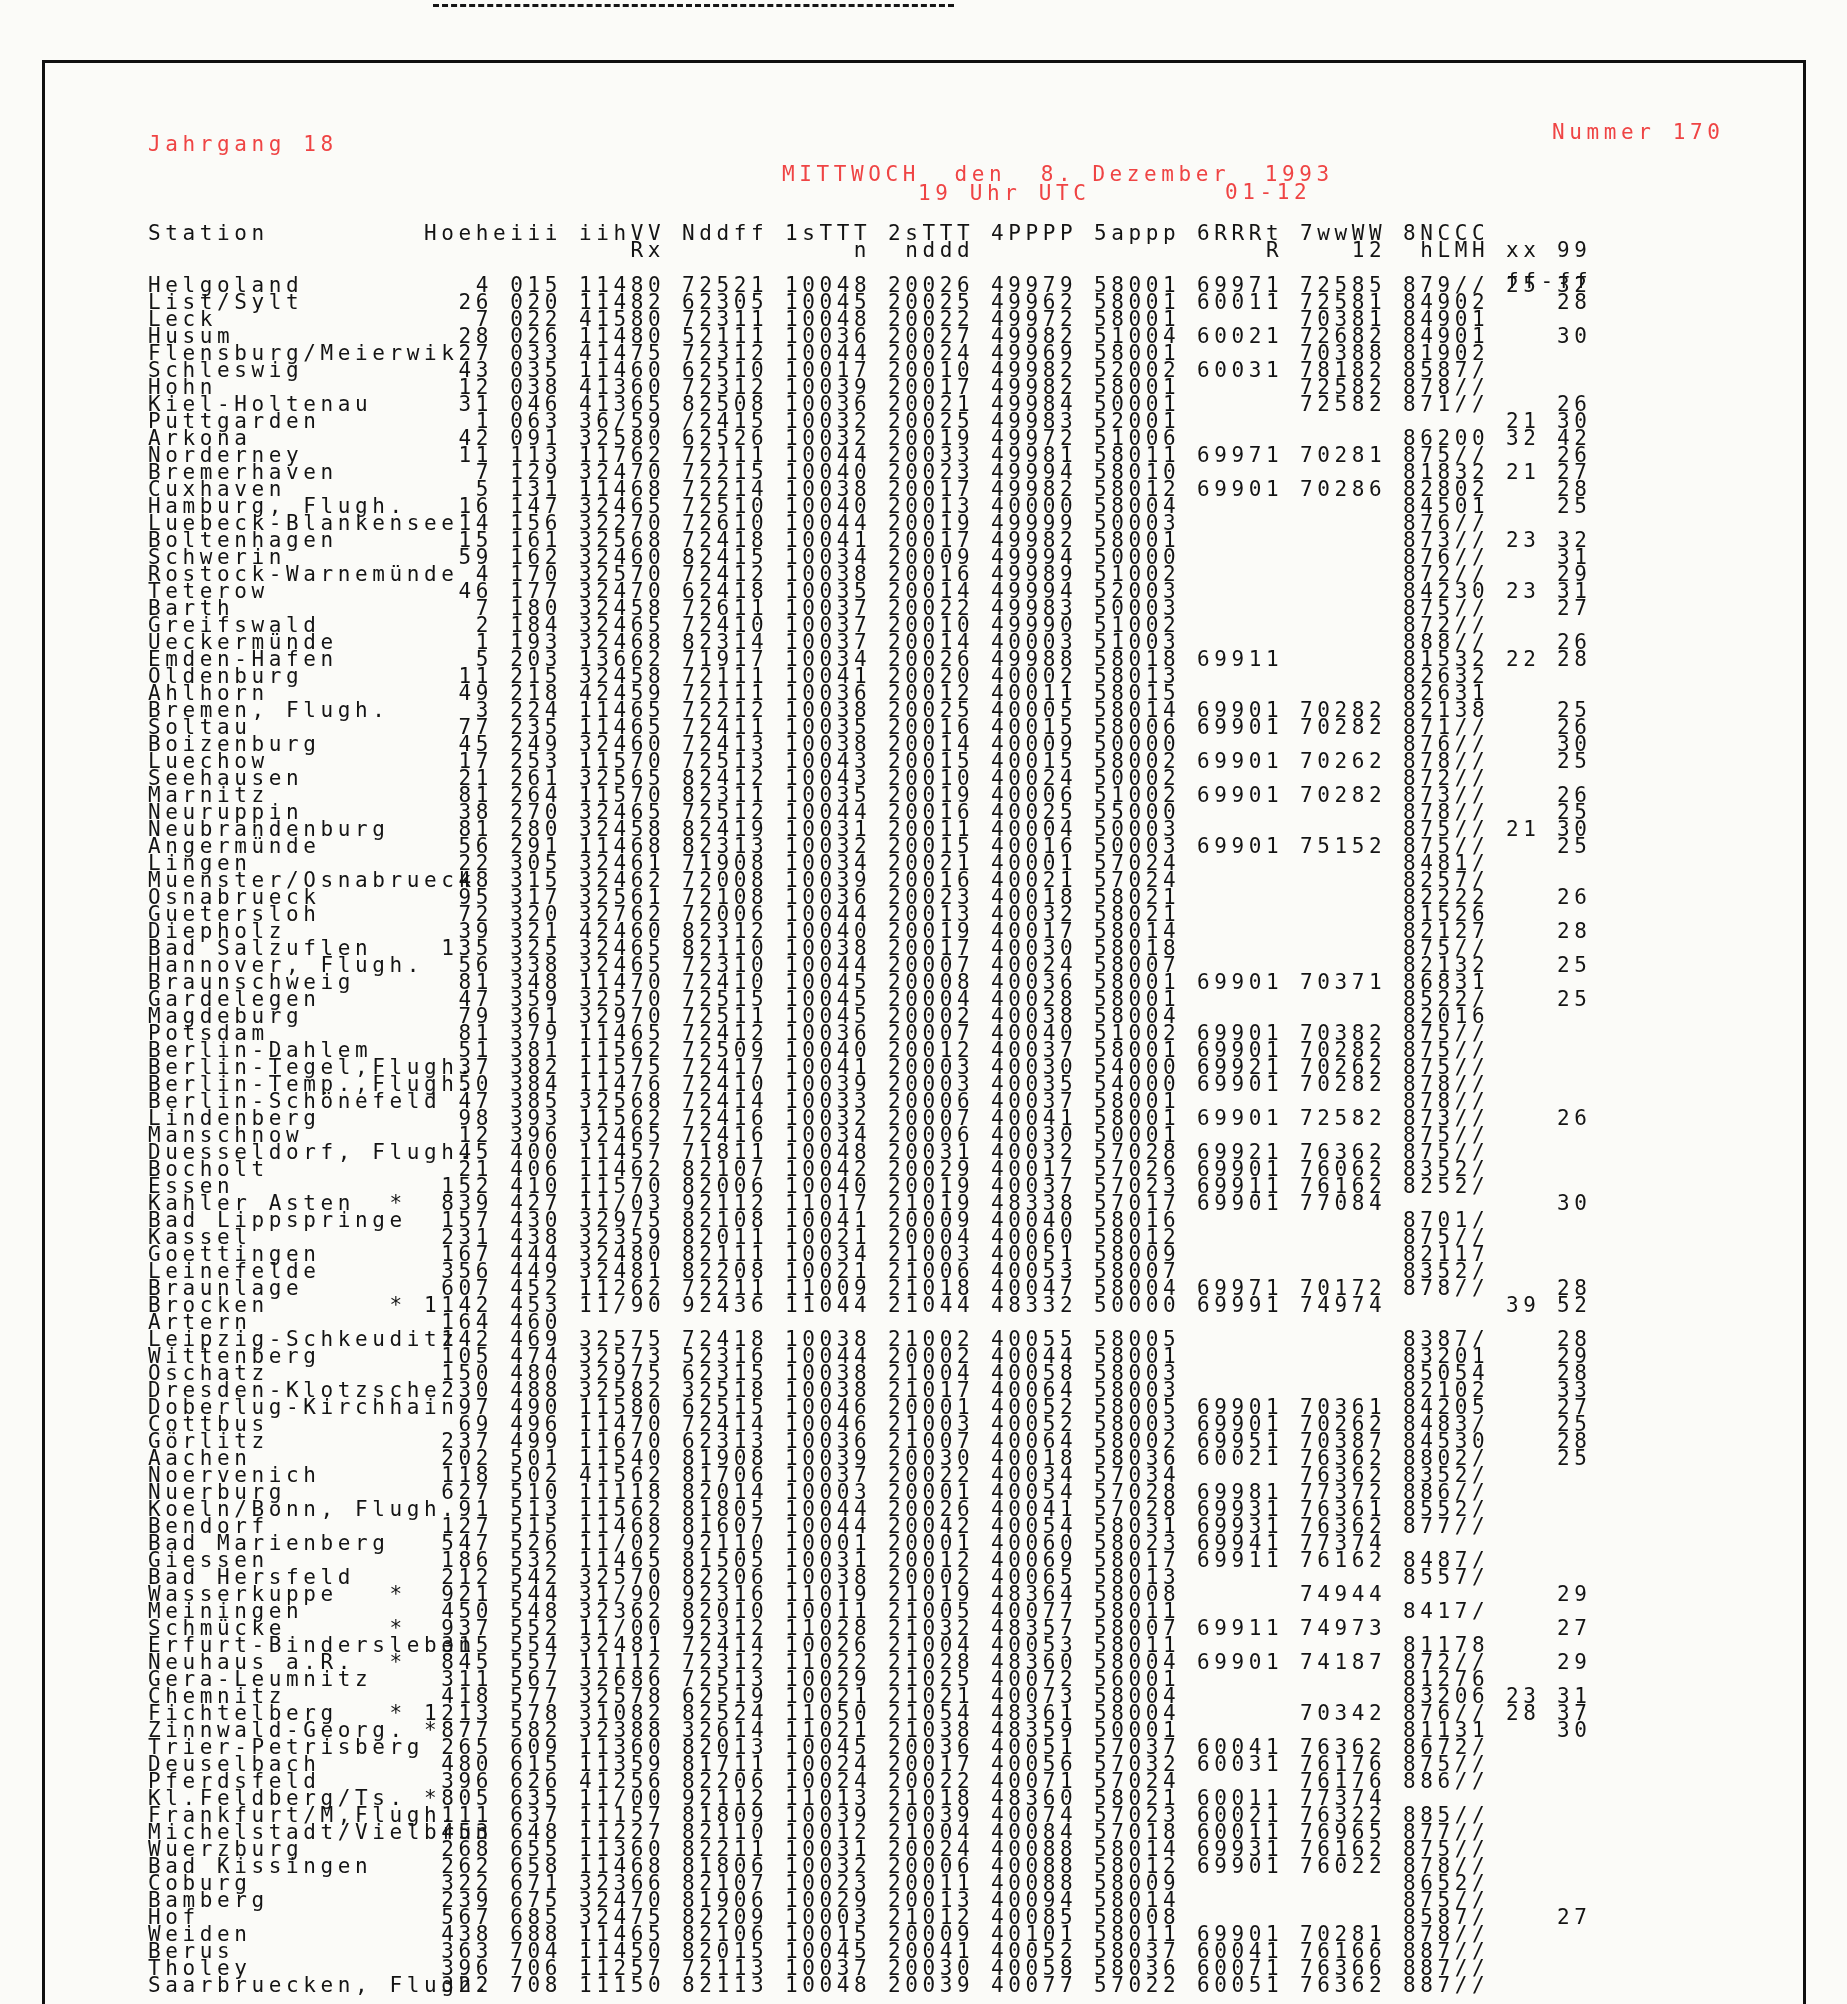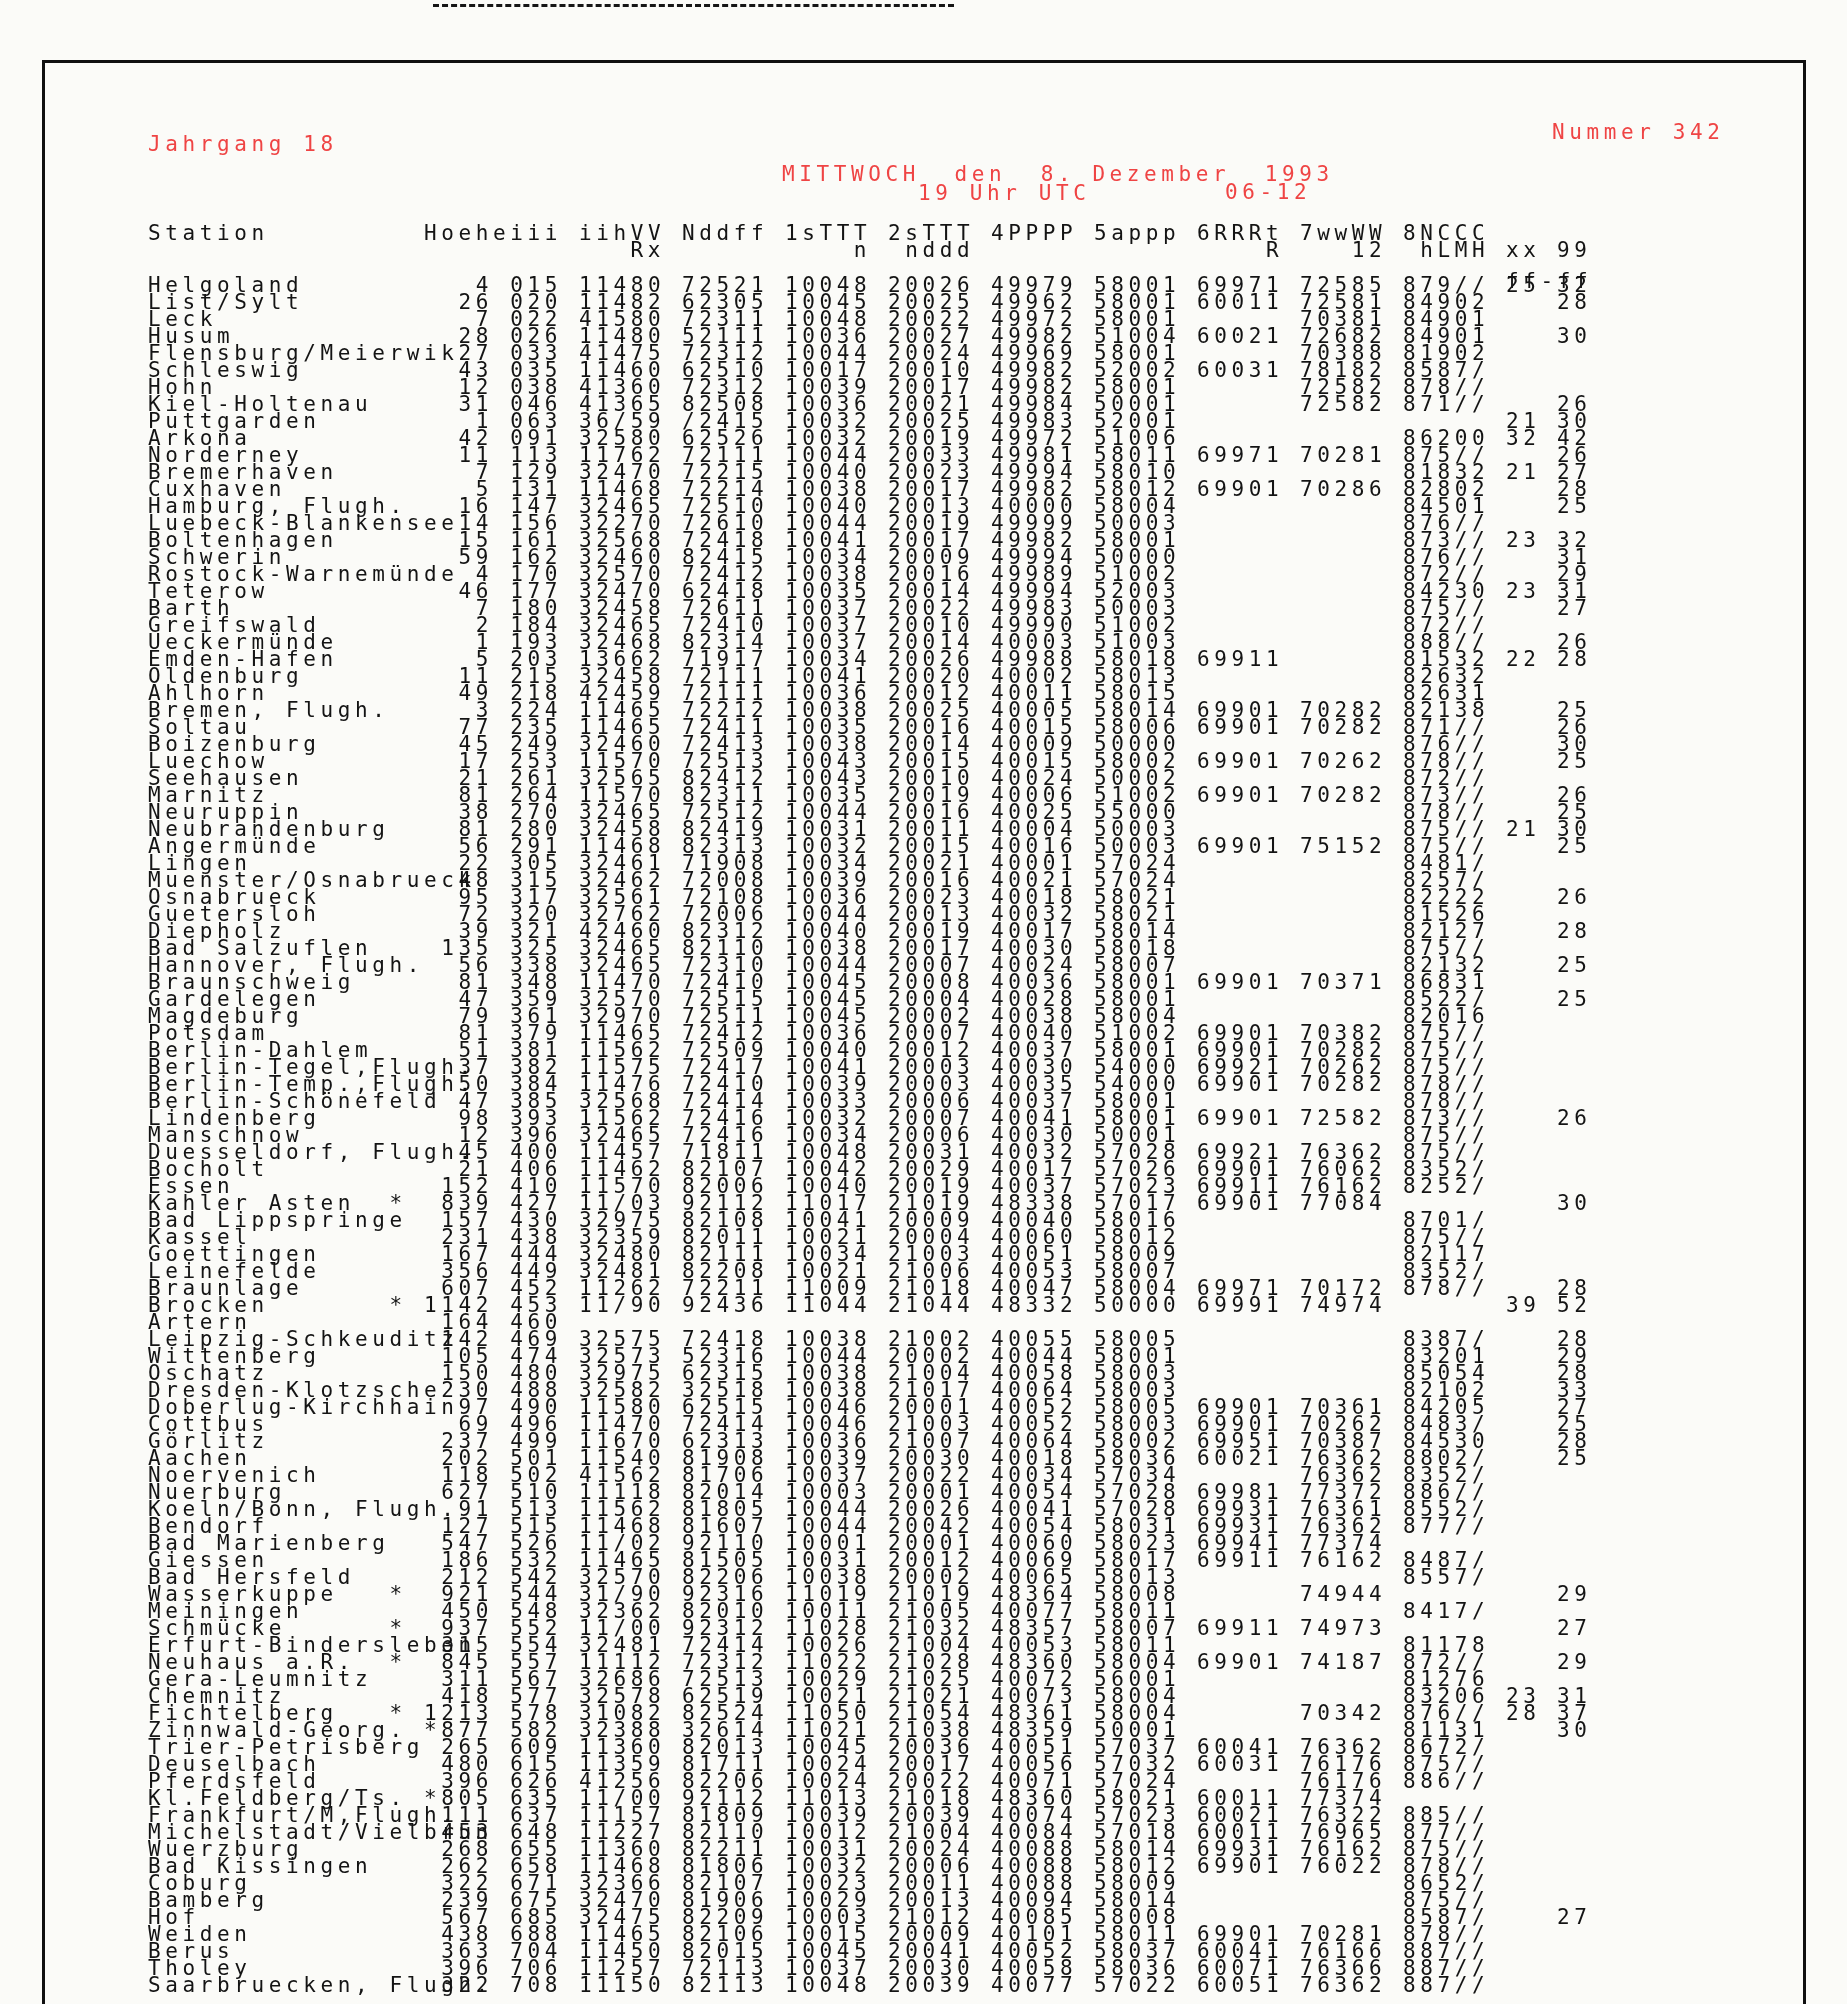--- a/index.html
+++ b/index.html
@@ -38,24 +38,24 @@
 </style>
 </head>
 <body>
 
 <div class="page">
   <div class="top-dashes"></div>
   <div class="frame"></div>
 
   <div class="t" style="left:148px;top:132px;">Jahrgang 18</div>
   <div class="t" style="left:782px;top:142px;margin-top:20px;">MITTWOCH  den  8. Dezember  1993</div>
-  <div class="t" style="left:1552px;top:120px;">Nummer 342</div>
+  <div class="t" style="left:1552px;top:120px;">Nummer 170</div>
 
   <div class="t" style="left:918px;top:181px;">19 Uhr UTC</div>
-  <div class="t" style="left:1225px;top:180px;">06-12</div>
+  <div class="t" style="left:1225px;top:180px;">01-12</div>
 
   <div class="table" id="weather-table">
       <div class="row"><span class="cell c-name">Station</span><span class="cell c-hoehe">Hoehe</span><span class="cell c-iii">iii</span><span class="cell c-f5">iihVV</span><span class="cell c-f5">Nddff</span><span class="cell c-f5">1sTTT</span><span class="cell c-f5">2sTTT</span><span class="cell c-f5">4PPPP</span><span class="cell c-f5">5appp</span><span class="cell c-f5">6RRRt</span><span class="cell c-f5">7wwWW</span><span class="cell c-f5">8NCCC</span><span class="cell c-ffff">ff-ff</span></div>
       <div class="row h2"><span class="cell c-name"></span><span class="cell c-hoehe"></span><span class="cell c-iii"></span><span class="cell c-f5"> Rx</span><span class="cell c-f5"></span><span class="cell c-f5">n</span><span class="cell c-f5"> nddd</span><span class="cell c-f5"></span><span class="cell c-f5"></span><span class="cell c-f5">    R</span><span class="cell c-f5">   12</span><span class="cell c-f5"> hLMH</span><span class="cell c-xx">xx</span><span class="cell c-99">99</span></div>
       <div class="hdr-spacer"></div>
       <div class="row"><span class="cell c-name">Helgoland</span><span class="cell c-hoehe">4</span><span class="cell c-iii">015</span><span class="cell c-f5">11480</span><span class="cell c-f5">72521</span><span class="cell c-f5">10048</span><span class="cell c-f5">20026</span><span class="cell c-f5">49979</span><span class="cell c-f5">58001</span><span class="cell c-f5">69971</span><span class="cell c-f5">72585</span><span class="cell c-f5">879//</span><span class="cell c-xx">25</span><span class="cell c-99">32</span></div>
       <div class="row"><span class="cell c-name">List/Sylt</span><span class="cell c-hoehe">26</span><span class="cell c-iii">020</span><span class="cell c-f5">11482</span><span class="cell c-f5">62305</span><span class="cell c-f5">10045</span><span class="cell c-f5">20025</span><span class="cell c-f5">49962</span><span class="cell c-f5">58001</span><span class="cell c-f5">60011</span><span class="cell c-f5">72581</span><span class="cell c-f5">84902</span><span class="cell c-xx"></span><span class="cell c-99">28</span></div>
       <div class="row"><span class="cell c-name">Leck</span><span class="cell c-hoehe">7</span><span class="cell c-iii">022</span><span class="cell c-f5">41580</span><span class="cell c-f5">72311</span><span class="cell c-f5">10048</span><span class="cell c-f5">20022</span><span class="cell c-f5">49972</span><span class="cell c-f5">58001</span><span class="cell c-f5"></span><span class="cell c-f5">70381</span><span class="cell c-f5">84901</span><span class="cell c-xx"></span><span class="cell c-99"></span></div>
       <div class="row"><span class="cell c-name">Husum</span><span class="cell c-hoehe">28</span><span class="cell c-iii">026</span><span class="cell c-f5">11480</span><span class="cell c-f5">52111</span><span class="cell c-f5">10036</span><span class="cell c-f5">20027</span><span class="cell c-f5">49982</span><span class="cell c-f5">51004</span><span class="cell c-f5">60021</span><span class="cell c-f5">72682</span><span class="cell c-f5">84901</span><span class="cell c-xx"></span><span class="cell c-99">30</span></div>
       <div class="row"><span class="cell c-name">Flensburg/Meierwik</span><span class="cell c-hoehe">27</span><span class="cell c-iii">033</span><span class="cell c-f5">41475</span><span class="cell c-f5">72312</span><span class="cell c-f5">10044</span><span class="cell c-f5">20024</span><span class="cell c-f5">49969</span><span class="cell c-f5">58001</span><span class="cell c-f5"></span><span class="cell c-f5">70388</span><span class="cell c-f5">81902</span><span class="cell c-xx"></span><span class="cell c-99"></span></div>

